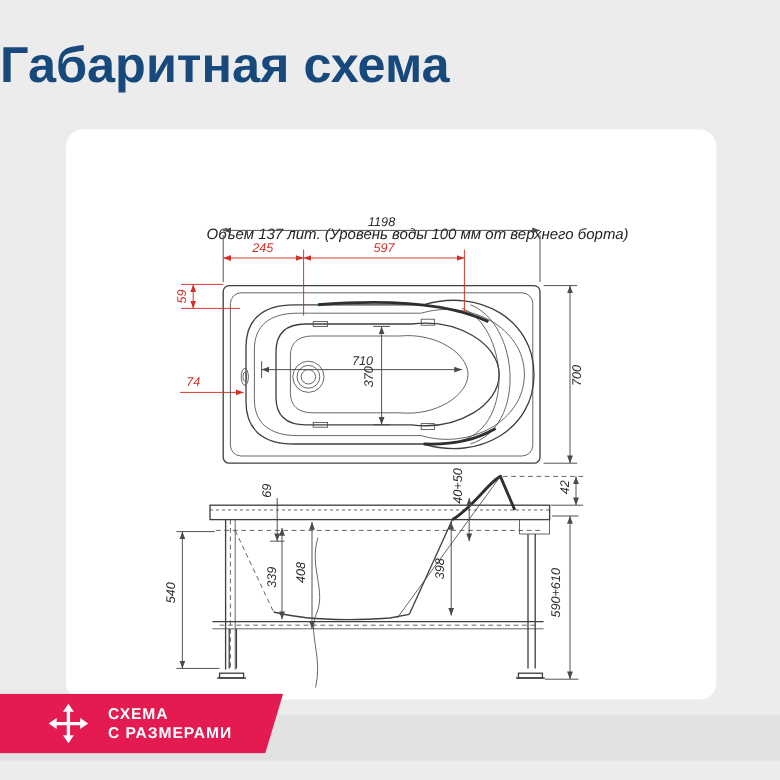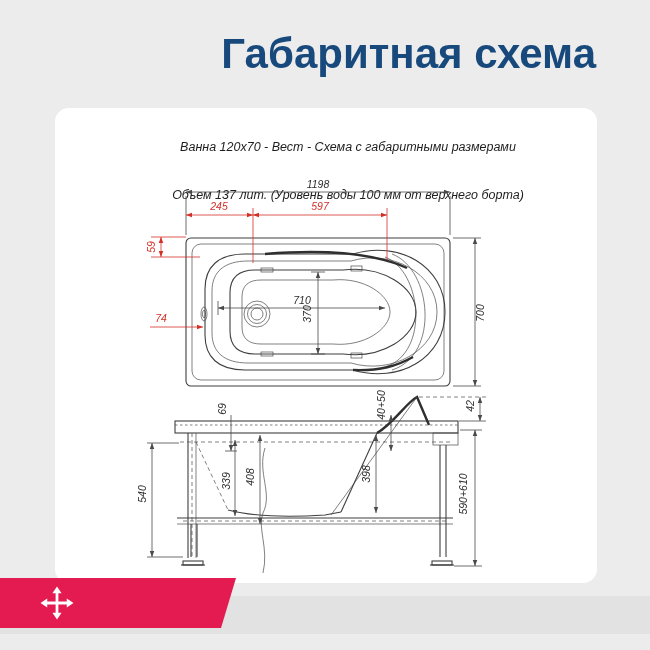--- a/index.html
+++ b/index.html
@@ -1,19 +1,19 @@
 <!DOCTYPE html>
 <html><head>
 <meta charset="utf-8">
 <style>
   html,body{margin:0;padding:0;}
   #stage{position:relative;width:650px;height:650px;background:#ececec;overflow:hidden;
          font-family:"Liberation Sans",sans-serif;}
-  .title{position:absolute;top:30px;left:0;width:566px;text-align:right;
-         font-size:42px;font-weight:800;color:#18497c;letter-spacing:0;padding-left:30px;}
+  .title{position:absolute;top:30px;left:0;width:566px;text-align:left;
+         font-size:42px;font-weight:800;color:#18497c;letter-spacing:0;}
   .card{position:absolute;left:55px;top:108px;width:542px;height:475px;background:#ffffff;
         border-radius:14px;}
   .card svg{position:absolute;left:0;top:0;}
   .sub{position:absolute;left:calc(50% + 22px);transform:translateX(-50%);
        font-style:italic;font-size:12.5px;color:#1e1e1e;white-space:nowrap;}
   .sub1{top:32px;} .sub2{top:56px;margin-top:24px;}
   
   .ln{stroke:#3f3f3f;stroke-width:1.1;fill:none;}
   .lt{stroke:#4a4a4a;stroke-width:0.7;fill:none;}
   .lk{stroke:#2f2f2f;stroke-width:2.4;fill:none;}
@@ -33,21 +33,20 @@
              letter-spacing:0.8px;text-transform:uppercase;}
 </style>
 </head>
 <body>
 
 <div id="stage">
 
   <div class="title">Габаритная схема</div>
 
   <div class="card">
-    <div class="sub sub1">Ванна 120x70 - Вест - Схема с габаритными размерами</div>
     <div class="sub sub2">Объем 137 лит. (Уровень воды 100 мм от верхнего борта)</div>
 
     <svg width="542" height="475" viewBox="0 0 542 475">
       <defs>
         <marker id="ab" viewBox="0 0 10 10" refX="9" refY="5" markerWidth="9" markerHeight="9" orient="auto-start-reverse">
           <path d="M0 1.6 L9 5 L0 8.4 Z" fill="#4a4a4a"></path>
         </marker>
         <marker id="ar" viewBox="0 0 10 10" refX="9" refY="5" markerWidth="9" markerHeight="9" orient="auto-start-reverse">
           <path d="M0 1.6 L9 5 L0 8.4 Z" fill="#d43028"></path>
         </marker>
@@ -177,15 +176,19 @@
         <line x1="16" y1="7" x2="16" y2="25"></line>
         <line x1="7" y1="16" x2="25" y2="16"></line>
       </g>
       <g fill="#ffffff">
         <path d="M16 0.5 L20.3 6.8 H11.7 Z"></path>
         <path d="M16 31.5 L20.3 25.2 H11.7 Z"></path>
         <path d="M0.5 16 L6.8 11.7 V20.3 Z"></path>
         <path d="M31.5 16 L25.2 11.7 V20.3 Z"></path>
       </g>
     </svg>
+    <div class="tx">
+      <div>СХЕМА</div>
+      <div>С РАЗМЕРАМИ</div>
+    </div>
   </div>
 
 </div>
 
 </body></html>

